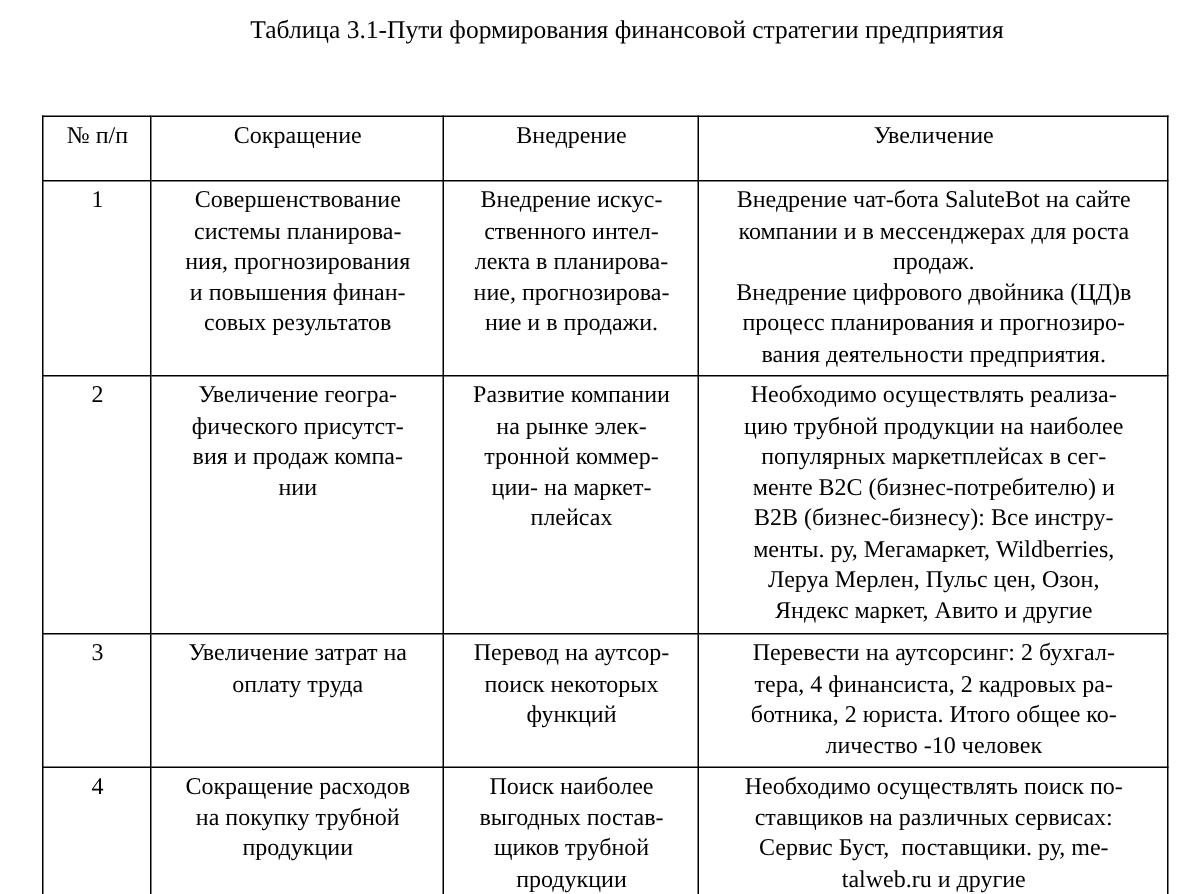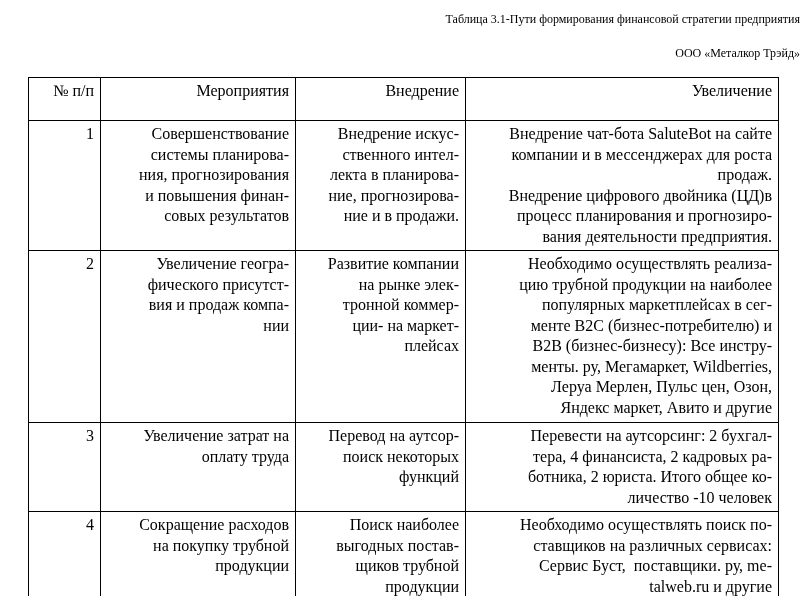--- a/index.html
+++ b/index.html
@@ -11,22 +11,22 @@
   }
   .page {
     position: relative;
     width: 800px;
     height: 596px;
     background: #ffffff;
     overflow: hidden;
   }
   .doc-title {
     padding-top: 9px;
-    text-align: right;
-    font-size: 12px;
+    text-align: center;
+    font-size: 17px;
     line-height: 21px;
     margin-left: 36px;
   }
   .doc-title .line {
     display: block;
   }
   .doc-title .line + .line {
     margin-top: 13px;
   }
   table.strategy-table {
@@ -40,53 +40,52 @@
     line-height: 20.5px;
   }
   table.strategy-table col.c1 { width: 72px; }
   table.strategy-table col.c2 { width: 195px; }
   table.strategy-table col.c3 { width: 170px; }
   table.strategy-table col.c4 { width: 313px; }
   table.strategy-table th,
   table.strategy-table td {
     border: 1px solid #000000;
     vertical-align: top;
-    text-align: right;
+    text-align: center;
     font-weight: normal;
     padding: 3px 6px 3px 7px;
     white-space: pre-wrap;
     overflow: hidden;
   }
   tr.row-head   { height: 43px; }
   tr.row-1      { height: 125px; }
   tr.row-2      { height: 172px; }
   tr.row-3      { height: 86px; }
   tr.row-4      { height: 84px; }
 </style>
 </head>
 <body>
 
 <div class="page">
 
   <div class="doc-title">
     <span class="line">Таблица 3.1-Пути формирования финансовой стратегии предприятия</span>
-    <span class="line">ООО «Металкор Трэйд»</span>
   </div>
 
   <table class="strategy-table">
     <colgroup>
       <col class="c1">
         <col class="c2">
         <col class="c3">
         <col class="c4">
     </colgroup>
     <thead>
       <tr class="row-head">
         <th>№ п/п</th>
-        <th>Мероприятия</th>
+        <th>Сокращение</th>
         <th>Внедрение</th>
         <th>Увеличение</th>
       </tr>
     </thead>
     <tbody>
       <tr class="row-1">
         <td>1</td>
         <td>Совершенствование
 системы планирова-
 ния, прогнозирования

